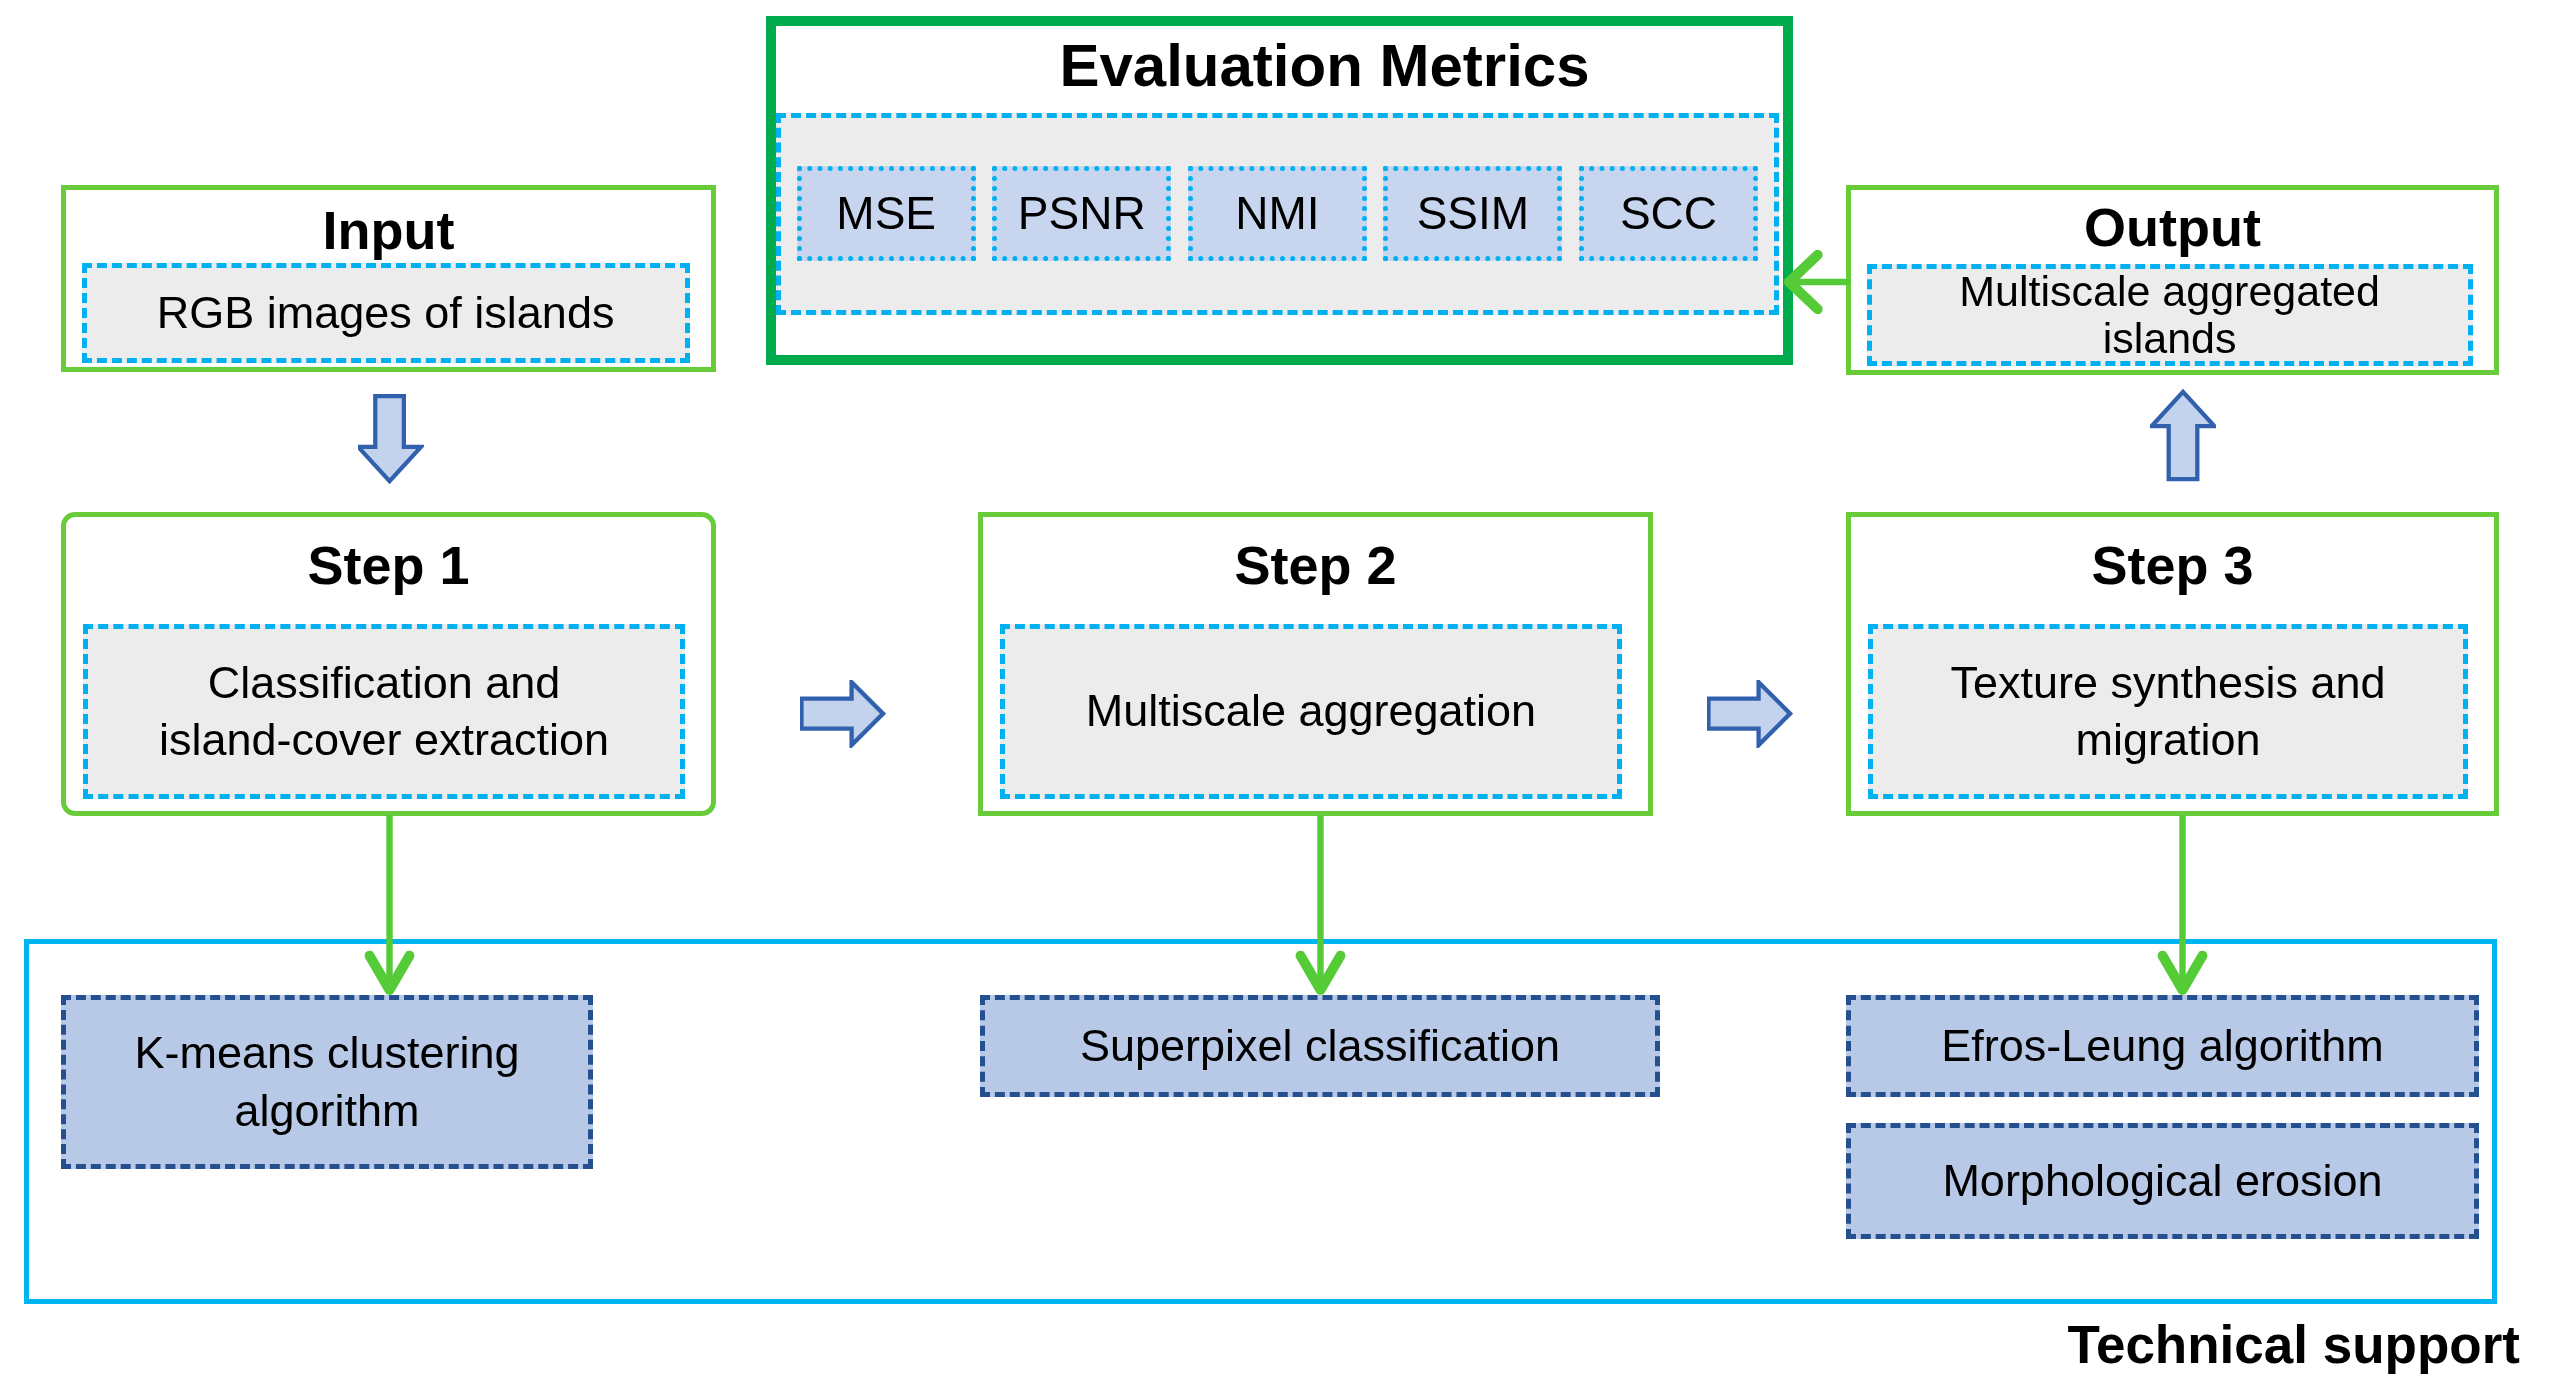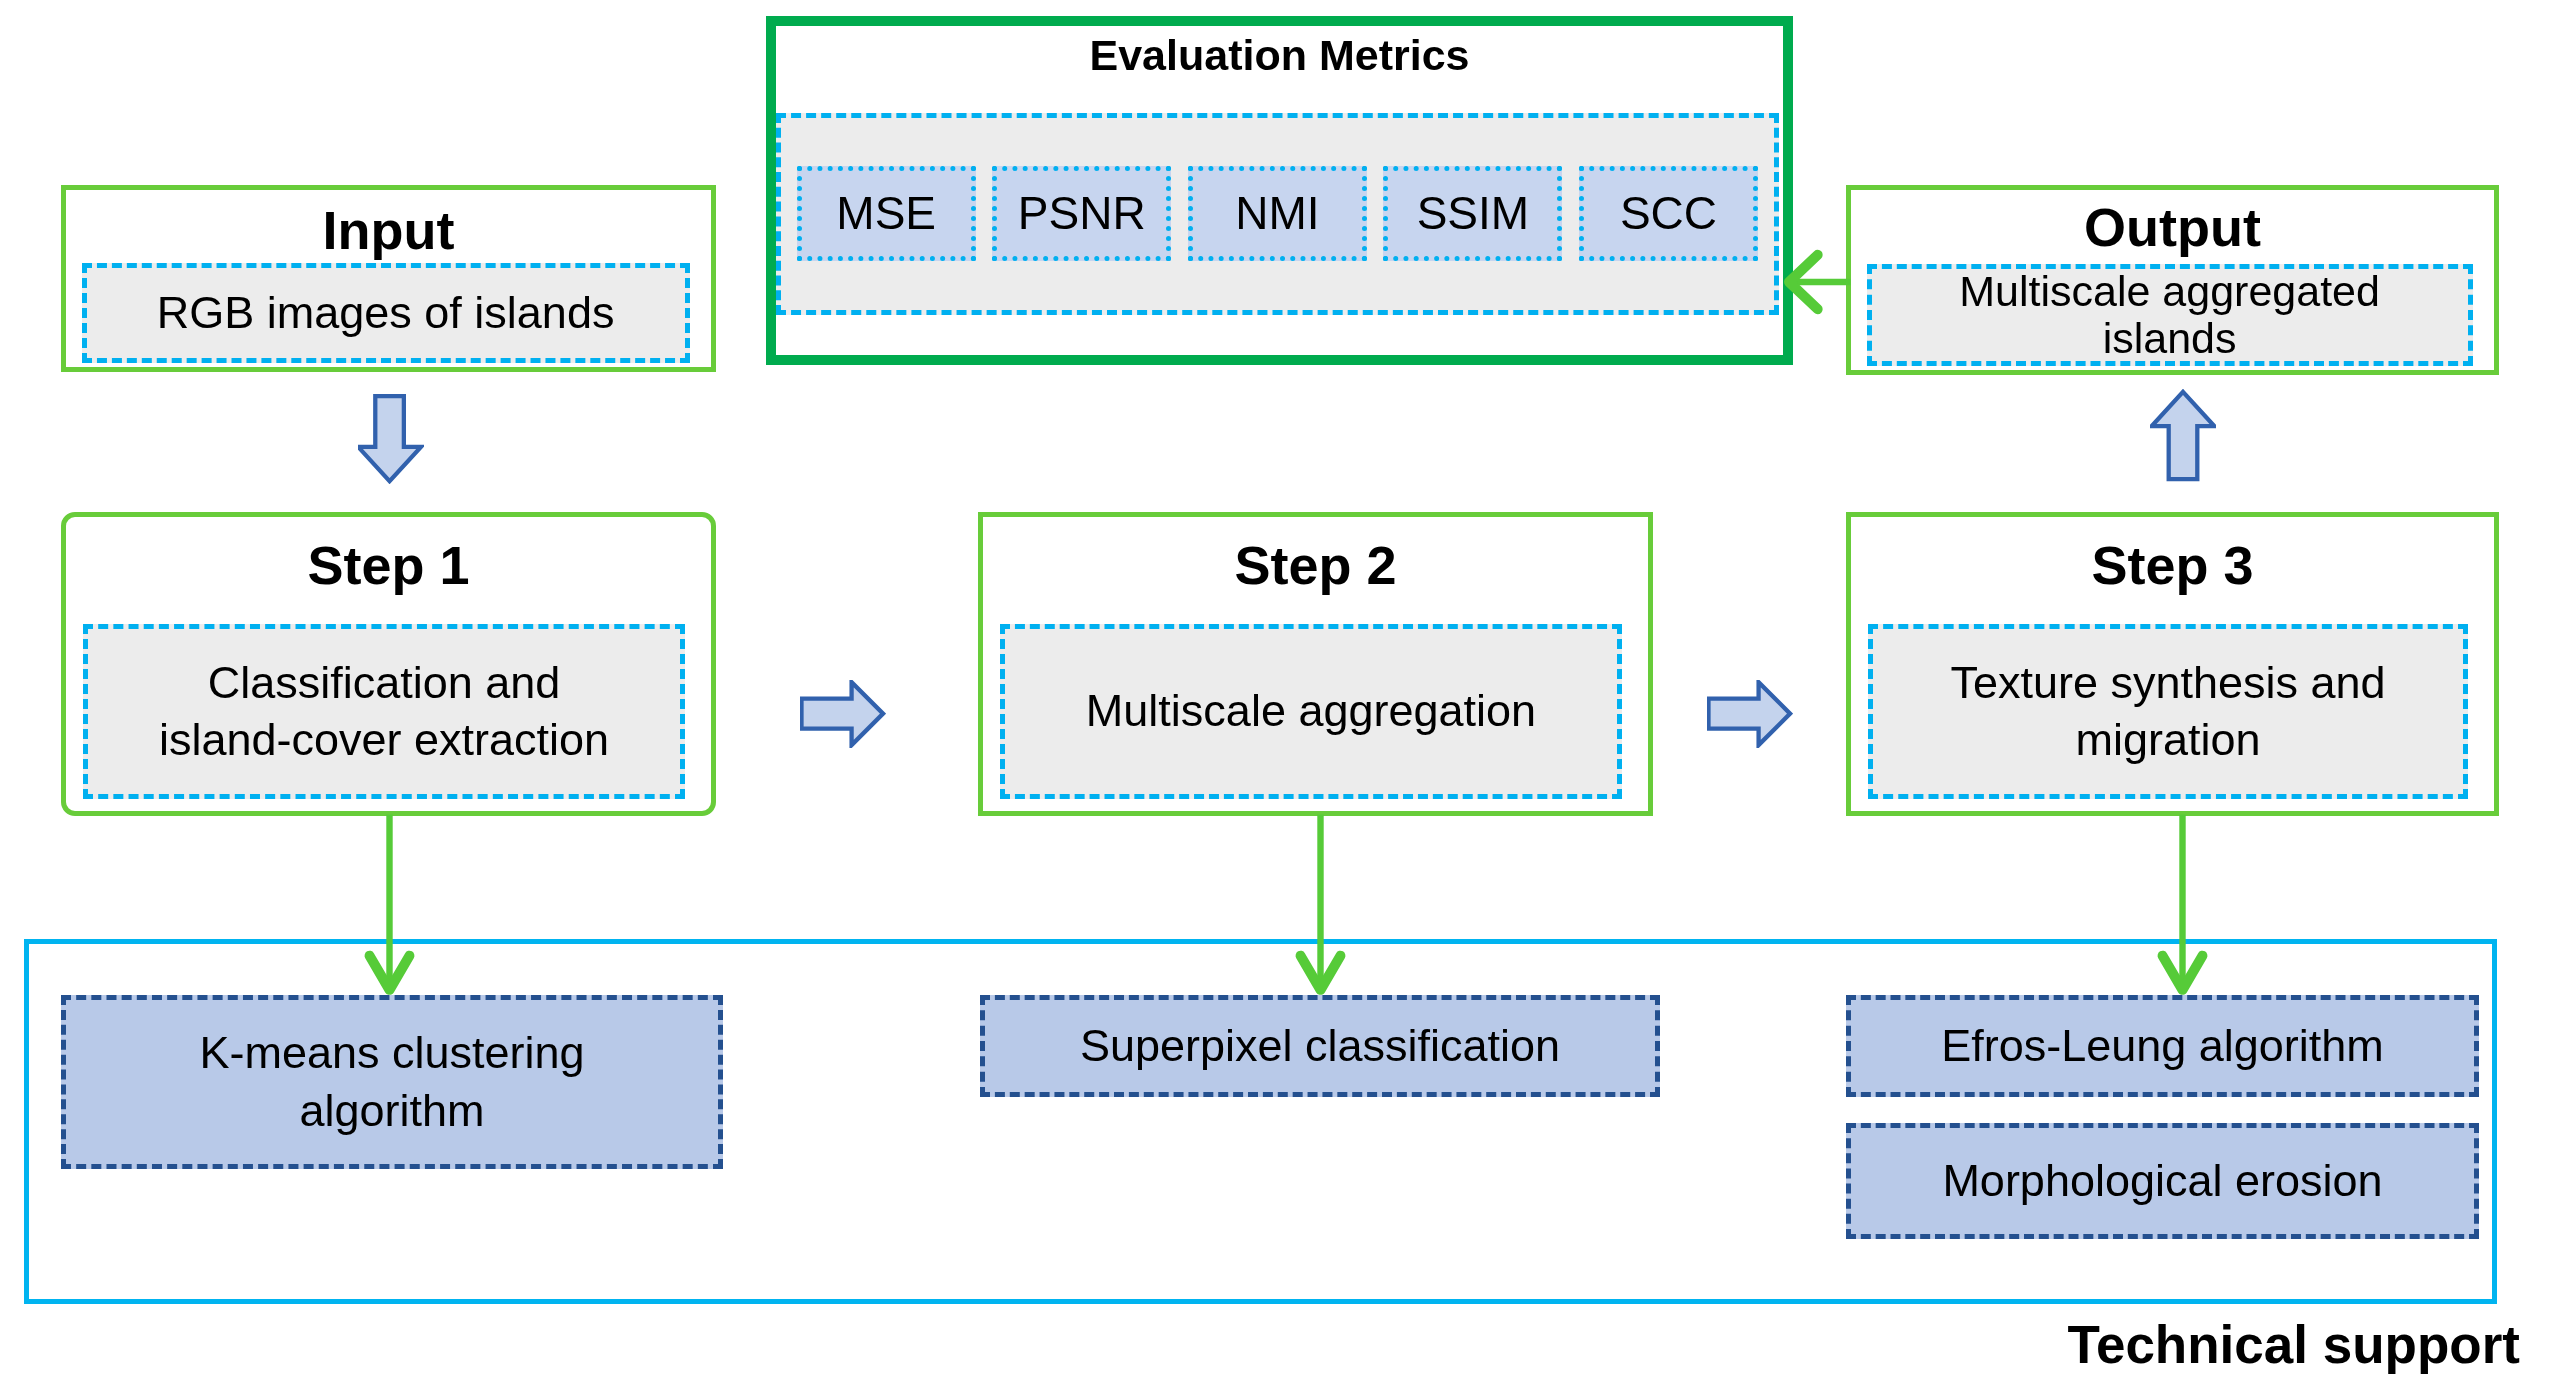--- a/index.html
+++ b/index.html
@@ -5,21 +5,21 @@
   html,body{margin:0;padding:0;background:#fff;}
   .canvas{
     position:relative;width:2576px;height:1399px;background:#ffffff;
     font-family:"Liberation Sans",sans-serif;color:#000;overflow:hidden;
   }
   .box{position:absolute;box-sizing:border-box;background:#fff;}
   .green-box{border:5.7px solid #68cc3a;}
   .eval-box{border:10px solid #00ab4e;}
   .cyan-container{border:5.7px solid #00b4f0;background:#fff;}
   .title{width:100%;text-align:center;font-weight:bold;font-size:54px;line-height:1.15;}
-  .title-xl{font-size:43px;}
+  .title-xl{font-size:60px;padding-left:45px;}
   .dashed-gray{
     position:absolute;box-sizing:border-box;border:5.7px dashed #00b0f0;background:#ececec;
     display:flex;align-items:center;justify-content:center;text-align:center;
     font-size:45px;line-height:1.25;white-space:pre-line;
   }
   .metric-row{display:flex;flex-direction:row;justify-content:space-between;align-items:center;padding:0 15.7px;}
   .metric{
     box-sizing:border-box;width:179px;height:95px;background:#c7d5ef;border:5.7px dotted #00b0f0;
     display:flex;align-items:center;justify-content:center;font-size:46px;
   }
@@ -70,21 +70,21 @@
   </div>
 
   <div class="box green-box" style="left:1846px;top:512px;width:653px;height:304px;">
     <div class="title" style="margin-top:17px;">Step 3</div>
     <div class="dashed-gray" style="left:17px;right:26px;top:107px;height:175px;">Texture synthesis and
 migration</div>
   </div>
 
   <div class="box cyan-container" style="left:24px;top:939px;width:2473px;height:365px;"></div>
 
-  <div class="support-box" style="left:61px;top:995px;width:662px;height:174px;">K-means clustering
+  <div class="support-box" style="left:61px;top:995px;width:532px;height:174px;">K-means clustering
 algorithm</div>
   <div class="support-box" style="left:980px;top:995px;width:680px;height:102px;">Superpixel classification</div>
   <div class="support-box" style="left:1846px;top:995px;width:633px;height:102px;">Efros-Leung algorithm</div>
   <div class="support-box" style="left:1846px;top:1123px;width:633px;height:116px;">Morphological erosion</div>
 
   <div class="tech-label" style="top:1314px;right:56px;">Technical support</div>
 
   <svg class="arrow-svg" style="left:358px;top:394px;" width="66" height="90" viewBox="0 0 92 126">
     <polygon points="24,3 64,3 64,74 88,74 44,122 0,74 24,74" fill="#c4d3ed" stroke="#3161ad" stroke-width="6"></polygon>
   </svg>

